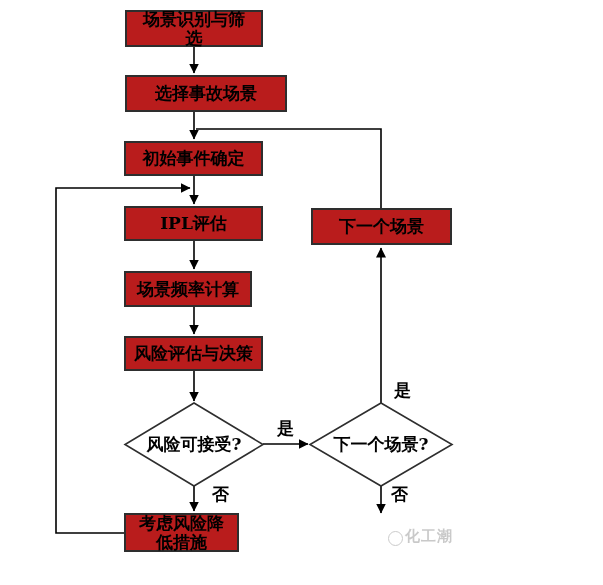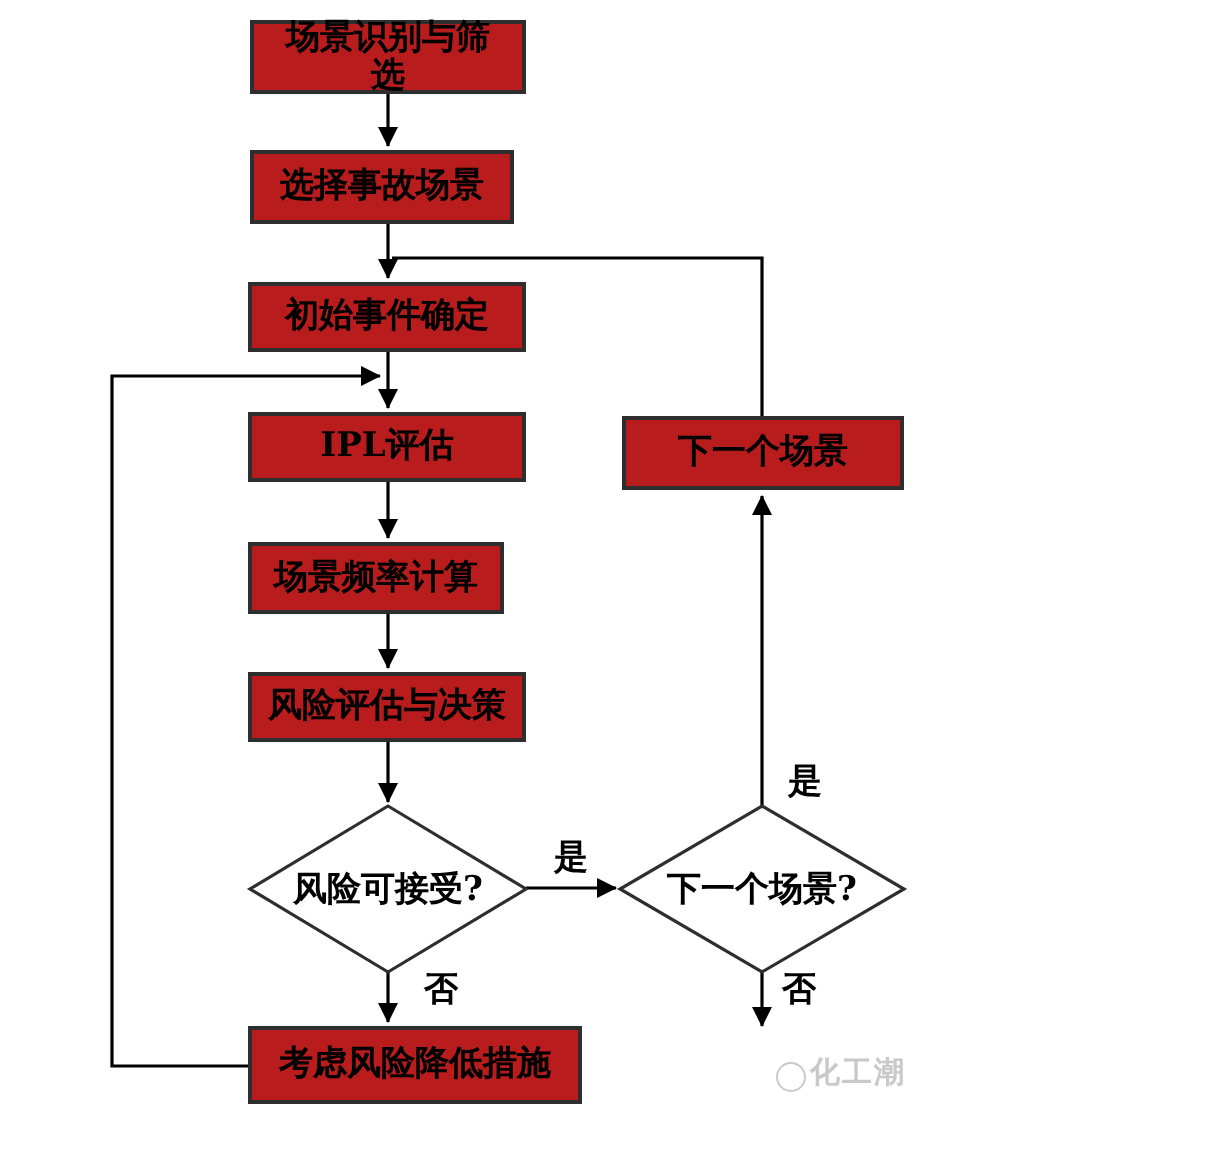--- a/index.html
+++ b/index.html
@@ -77,31 +77,31 @@
     <polyline points="381,208 381,129 196,129" fill="none" stroke="#000" stroke-width="1.6"></polyline>
 
     <polyline points="125,533 56,533 56,188 190,188" fill="none" stroke="#000" stroke-width="1.6" marker-end="url(#ah)"></polyline>
 
     <polygon points="194,403 263,444.5 194,486 125,444.5" fill="#ffffff" stroke="#2e2e2e" stroke-width="1.6"></polygon>
     <polygon points="381,403 452,444.5 381,486 310,444.5" fill="#ffffff" stroke="#2e2e2e" stroke-width="1.6"></polygon>
   </svg>
 
   <div class="box" style="left:125px;top:10px;width:138px;height:37px;">场景识别与筛选</div>
 
-  <div class="box" style="left:125px;top:75px;width:132px;height:37px;">选择事故场景</div>
+  <div class="box" style="left:125px;top:75px;width:162px;height:37px;">选择事故场景</div>
 
   <div class="box" style="left:124px;top:141px;width:139px;height:35px;">初始事件确定</div>
 
   <div class="box" style="left:124px;top:206px;width:139px;height:35px;">IPL评估</div>
 
   <div class="box" style="left:124px;top:271px;width:128px;height:36px;">场景频率计算</div>
 
   <div class="box" style="left:124px;top:336px;width:139px;height:35px;">风险评估与决策</div>
 
-  <div class="box" style="left:124px;top:513px;width:167px;height:39px;">考虑风险降低措施</div>
+  <div class="box" style="left:124px;top:513px;width:115px;height:39px;">考虑风险降低措施</div>
 
   <div class="box" style="left:311px;top:208px;width:141px;height:37px;">下一个场景</div>
 
 
   <div class="diamond-label" style="left:130px;top:428px;width:128px;height:32px;">风险可接受?</div>
 
   <div class="diamond-label" style="left:316px;top:428px;width:130px;height:32px;">下一个场景?</div>
 
   <div class="edge-label" style="left:277px;top:417px;">是</div>
 

